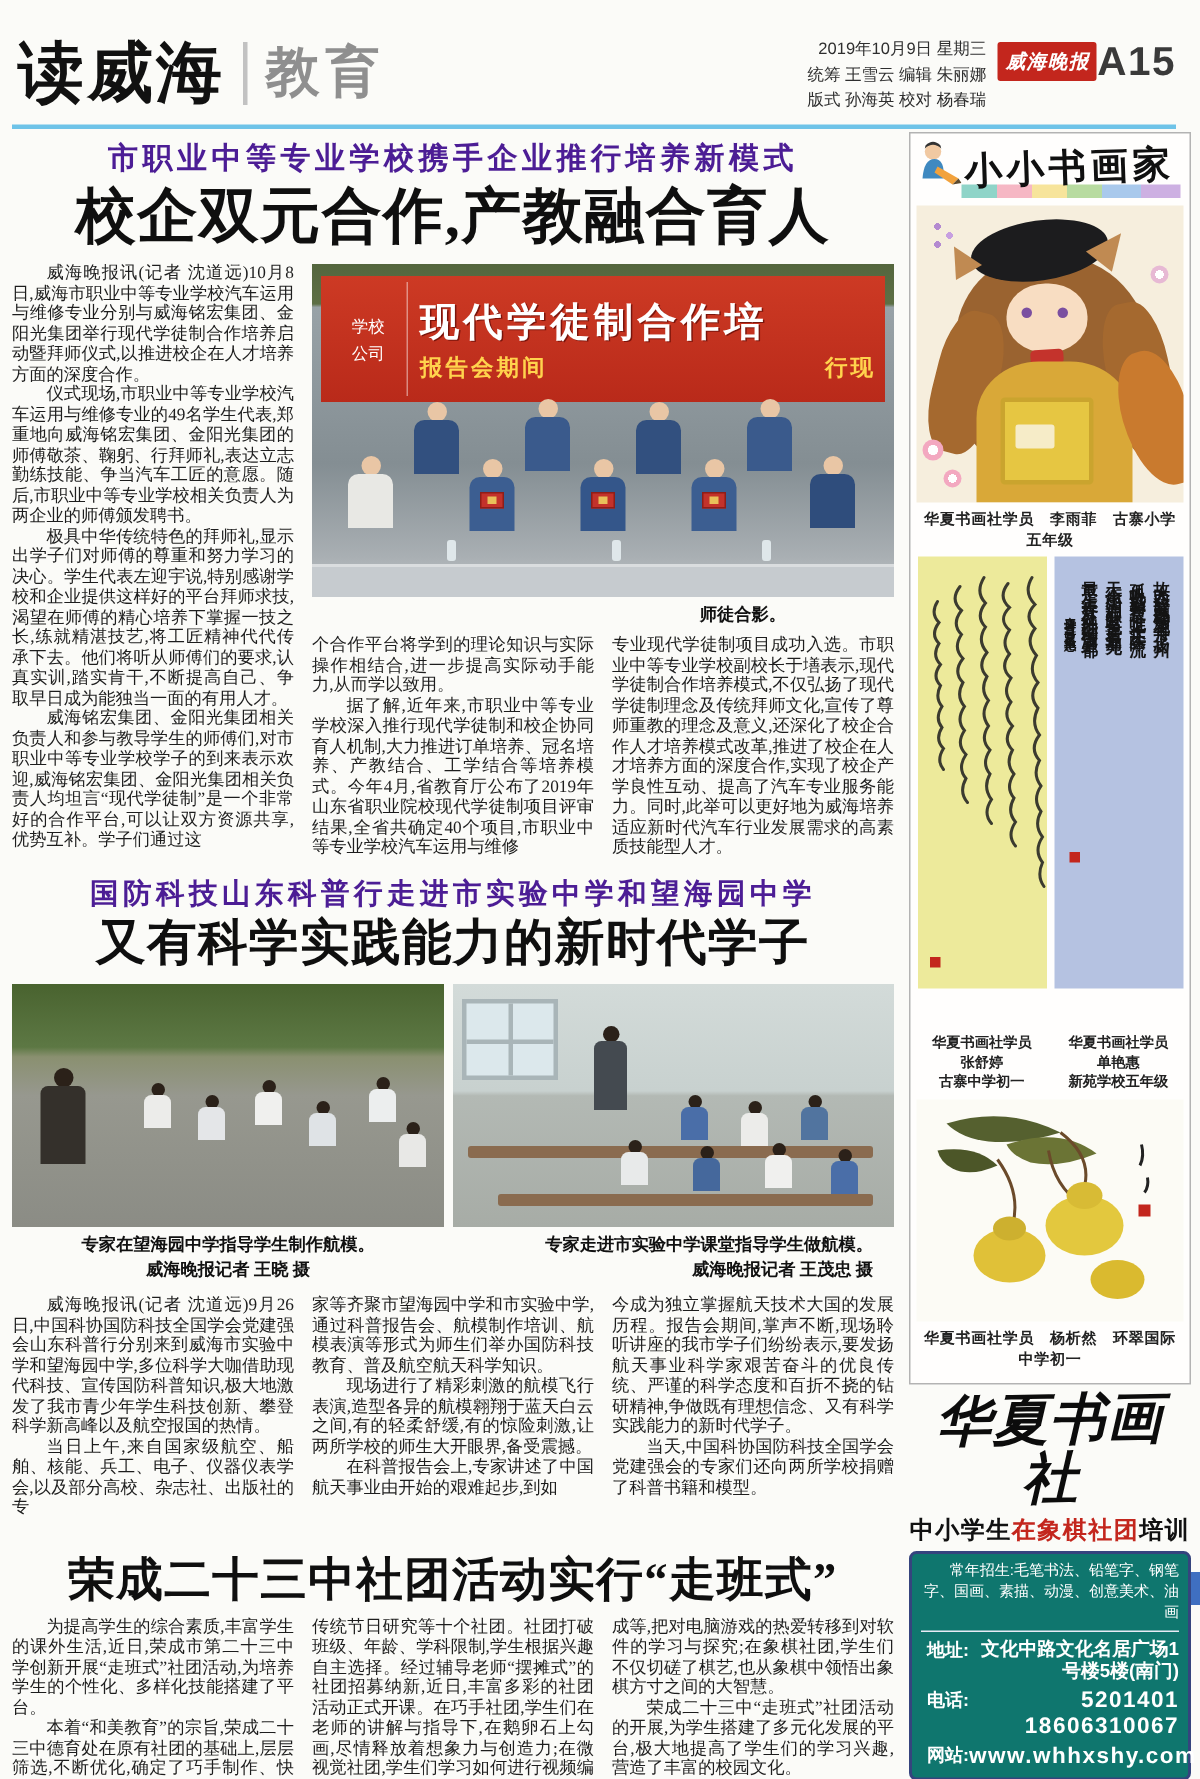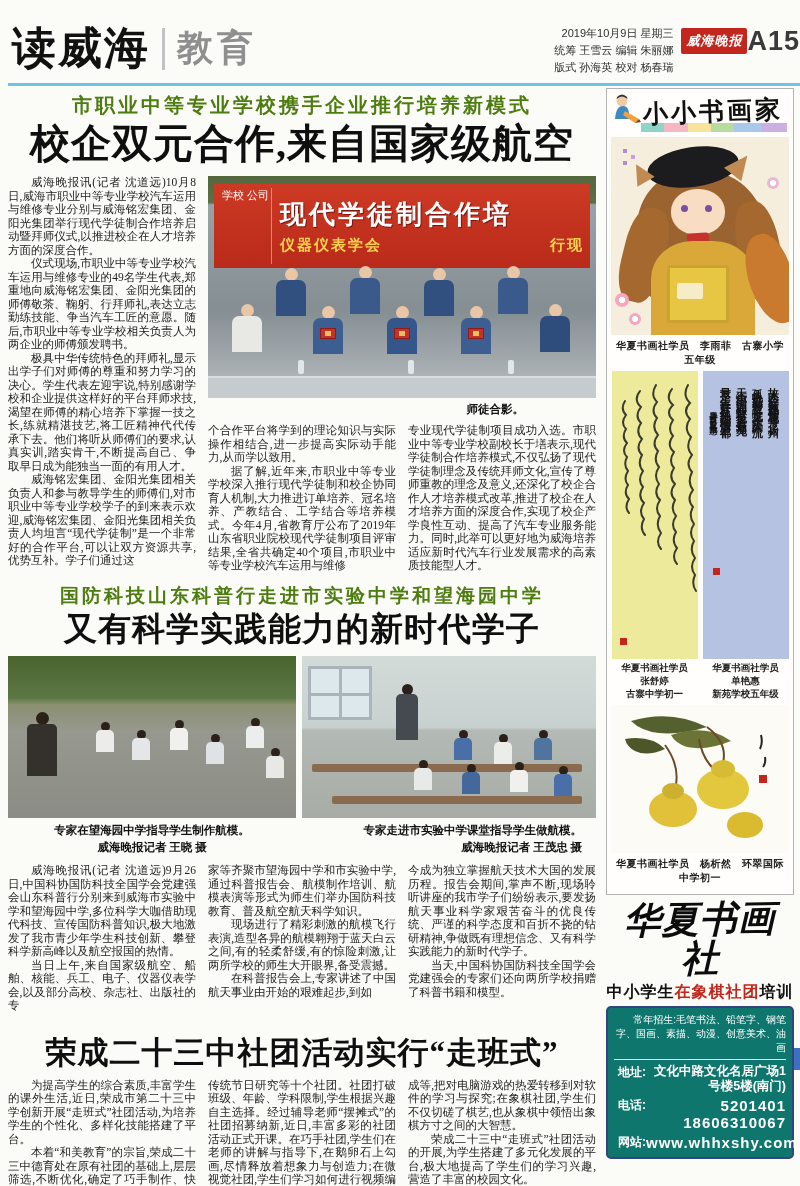--- a/index.html
+++ b/index.html
@@ -2,59 +2,59 @@
 <html><head>
 <meta charset="utf-8">
 <style>
   * { box-sizing: border-box; }
   html,body { margin:0; padding:0; }
   body {
     width:800px; height:1186px; overflow:hidden;
     background:#fbfbf8; color:#222;
     font-family:"Liberation Serif","DejaVu Serif",serif;
   }
-  .page { width:800px; height:892px; padding:6px 0 0 8px; position:relative; }
+  .page { width:800px; height:892px; padding:6px 16px 0 8px; position:relative; }
 
   
   .masthead { display:flex; justify-content:space-between; align-items:flex-end; height:72px; }
   .mh-left { display:flex; align-items:center; gap:12px; padding-left:4px; }
   .mh-title { font-family:"Liberation Sans","DejaVu Sans",sans-serif; font-size:44px; font-weight:900; letter-spacing:2px; color:#111; }
   .mh-divider { width:3px; height:42px; background:#c2c2c2; }
   .mh-section { font-family:"Liberation Sans","DejaVu Sans",sans-serif; font-size:36px; font-weight:700; letter-spacing:4px; color:#8f8f8f; }
   .mh-right { display:flex; align-items:flex-start; gap:8px; padding-bottom:2px; }
   .mh-lines { text-align:right; font-size:11px; line-height:17px; color:#2e2e2e; font-family:"Liberation Sans","DejaVu Sans",sans-serif; }
   .mh-logocol { display:flex; flex-direction:row; align-items:center; }
   .mh-logo { background:#c3261d; color:#fff; font-size:13px; font-weight:bold; font-style:italic; padding:4px 5px; border-radius:2px; letter-spacing:1px; }
   .mh-pageno { font-family:"Liberation Sans","DejaVu Sans",sans-serif; font-size:27px; font-weight:bold; color:#3a3a3a; letter-spacing:1px; margin-top:1px; }
   .rule-cyan { height:3px; background:#6ec3e8; margin-top:5px; }
 
   
   .content { display:flex; gap:10px; margin-top:2px; }
   .main { width:588px; }
   .sidebar { width:188px; }
 
   
-  .kicker { text-align:center; font-weight:600; color:#4d7c0f; letter-spacing:3px; }
+  .kicker { text-align:center; font-weight:600; color:#4c1d95; letter-spacing:3px; }
   .hl { text-align:center; font-weight:900; color:#0f0f0f; letter-spacing:1px; line-height:1.15; }
   p.body { font-size:11.5px; line-height:13.5px; text-align:justify; margin:0; text-indent:2em; color:#1d1d1d; }
   p.body.cont { text-indent:0; }
   .cols { display:flex; gap:12px; }
   .col { flex:1; min-width:0; }
   .caption { font-size:11.5px; font-weight:bold; color:#111; }
 
   
   .a1-kicker { font-size:20px; margin:4px 0 2px; }
   .a1-hl { font-size:40px; margin:0 0 9px; }
   .a1-body { display:flex; gap:12px; }
   .a1-c1 { width:188px; flex:none; }
   .a1-right { width:388px; flex:none; }
   .photo1 { position:relative; height:222px; overflow:hidden;
     background:linear-gradient(180deg,#54663e 0%,#5d6f45 12%,#98a2a7 13%,#848e93 60%,#a9afb3 88%,#c3c8cb 100%); }
   .banner { position:absolute; top:8px; left:6px; right:6px; height:84px; background:linear-gradient(180deg,#cd3a24,#b92a1a); display:flex; align-items:stretch; padding:4px 6px; }
-  .banner-left { width:52px; display:flex; flex-direction:row; justify-content:center; gap:3px; color:#fff; font-size:11px; text-align:center; border-right:1px solid rgba(255,255,255,.45); margin-right:8px; }
+  .banner-left { width:52px; display:flex; flex-direction:column; justify-content:center; gap:3px; color:#fff; font-size:11px; text-align:center; border-right:1px solid rgba(255,255,255,.45); margin-right:8px; }
   .banner-main { flex:1; display:flex; flex-direction:column; justify-content:center; }
   .banner-l1 { color:#fff; font-weight:900; font-size:26px; letter-spacing:3px; text-shadow:1px 1px 0 #7a150c; white-space:nowrap; }
   .banner-l2 { display:flex; justify-content:space-between; color:#ffd34d; font-weight:bold; font-size:15px; letter-spacing:2px; margin-top:4px; }
   .pfig { position:absolute; width:34px; text-align:center; }
   .pfig .head { display:block; width:13px; height:13px; border-radius:50%; background:#e9c6a5; margin:0 auto; }
   .pfig .torso { display:block; width:30px; height:36px; border-radius:7px 7px 0 0; margin:-1px auto 0; position:relative; }
   .cert { position:absolute; left:7px; top:10px; width:16px; height:11px; background:#c3322b; border:1px solid #8f1d17; }
   .cert:after { content:""; position:absolute; left:4px; top:2px; width:6px; height:5px; background:#e9c05a; }
   .ptable { position:absolute; bottom:0; left:0; right:0; height:22px; background:#c6cbcf; border-top:2px solid #dadddf; }
   .bottle { position:absolute; bottom:24px; width:6px; height:14px; background:#dfe7ea; border-radius:2px; }
@@ -94,21 +94,21 @@
   .p1-shape { position:absolute; }
   .sb-cap { font-size:10px; font-weight:bold; text-align:center; color:#222; margin:4px 0; letter-spacing:0.5px; }
   .callig-row { display:flex; gap:5px; justify-content:center; }
   .callig { width:86px; height:288px; position:relative; overflow:hidden; }
   .callig.yellow { background:#edea9b; }
   .callig.blue { background:#b5c2e1; }
   .vtext { writing-mode:vertical-rl; height:100%; padding:8px 5px; font-size:11px; font-weight:bold; letter-spacing:3px; line-height:16px; color:#141414; }
   .vtext .sig { font-size:8px; letter-spacing:1px; margin-top:26px; line-height:10px; }
   .seal { position:absolute; width:7px; height:7px; background:#c3261d; }
   .callig-caps { display:flex; gap:5px; justify-content:center; margin-top:3px; }
-  .callig-caps > div { width:86px; text-align:center; font-size:9.5px; font-weight:bold; line-height:13px; color:#222; }
+  .callig-caps > div { width:86px; text-align:center; font-size:9.5px; font-weight:bold; line-height:13px; color:#222;margin-top:28px; }
   .gourd { position:relative; height:148px; background:#fcfbf5; overflow:hidden; margin-top:4px; }
 
   .ad { text-align:center; margin-top:6px; }
   .ad-title { font-size:37px; font-weight:900; font-style:italic; letter-spacing:1px; color:#0c0c0c; line-height:1.05; transform:rotate(-1deg); }
   .ad-sub { font-size:16px; font-weight:900; margin-top:3px; letter-spacing:1px; color:#111; }
   .ad-sub .red { color:#c3261d; }
   .ad-box { margin-top:3px; background:#0f766e; border:2px solid #35447e; border-radius:5px; color:#fff; padding:5px 6px 6px; text-align:right; font-family:"Liberation Sans","DejaVu Sans",sans-serif; }
   .ad-enroll { font-size:10px; line-height:14px; border-bottom:1px solid #e8ebf5; padding-bottom:4px; margin-bottom:4px; }
   .ad-row { display:flex; margin-top:3px; }
   .ad-label { width:32px; flex:none; font-size:12px; font-weight:bold; }
@@ -140,39 +140,39 @@
     </div>
   </div>
   <div class="rule-cyan"></div>
 
   <div class="content">
 
     <div class="main">
 
       <div>
         <div class="kicker a1-kicker">市职业中等专业学校携手企业推行培养新模式</div>
-        <h1 class="hl a1-hl">校企双元合作,来自国家级航空</h1>
+        <h1 class="hl a1-hl">校企双元合作,产教融合育人</h1>
         <div class="a1-body">
           <div class="a1-c1">
             <p class="body">威海晚报讯(记者 沈道远)10月8日,威海市职业中等专业学校汽车运用与维修专业分别与威海铭宏集团、金阳光集团举行现代学徒制合作培养启动暨拜师仪式,以推进校企在人才培养方面的深度合作。</p>
             <p class="body">仪式现场,市职业中等专业学校汽车运用与维修专业的49名学生代表,郑重地向威海铭宏集团、金阳光集团的师傅敬茶、鞠躬、行拜师礼,表达立志勤练技能、争当汽车工匠的意愿。随后,市职业中等专业学校相关负责人为两企业的师傅颁发聘书。</p>
             <p class="body">极具中华传统特色的拜师礼,显示出学子们对师傅的尊重和努力学习的决心。学生代表左迎宇说,特别感谢学校和企业提供这样好的平台拜师求技,渴望在师傅的精心培养下掌握一技之长,练就精湛技艺,将工匠精神代代传承下去。他们将听从师傅们的要求,认真实训,踏实肯干,不断提高自己、争取早日成为能独当一面的有用人才。</p>
             <p class="body">威海铭宏集团、金阳光集团相关负责人和参与教导学生的师傅们,对市职业中等专业学校学子的到来表示欢迎,威海铭宏集团、金阳光集团相关负责人均坦言“现代学徒制”是一个非常好的合作平台,可以让双方资源共享,优势互补。学子们通过这</p>
           </div>
           <div class="a1-right">
             <div class="photo1">
               <div class="banner">
                 <div class="banner-left">
                   <span>学校</span>
                   <span>公司</span>
                 </div>
                 <div class="banner-main">
                   <span class="banner-l1">现代学徒制合作培</span>
                   <span class="banner-l2">
-                    <span>仪器仪表学会</span>
+                    <span>报告会期间</span>
                     <span>行现</span>
                   </span>
                 </div>
               </div>
 
               <div class="pfig" style="left:66px;top:92px;">
                   <span class="head"></span>
                   <span class="torso" style="background:#32507f;"></span>
                 </div>
               <div class="pfig" style="left:140px;top:90px;">

